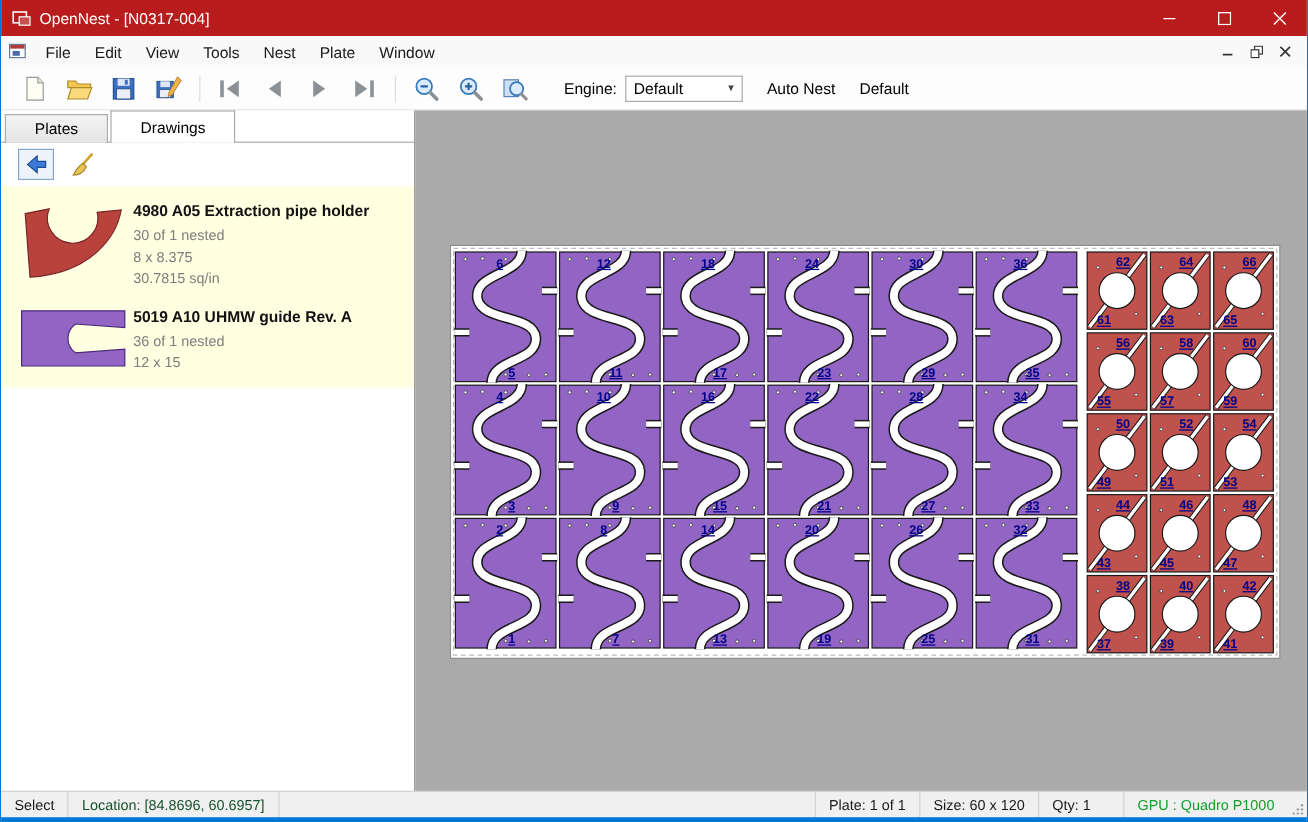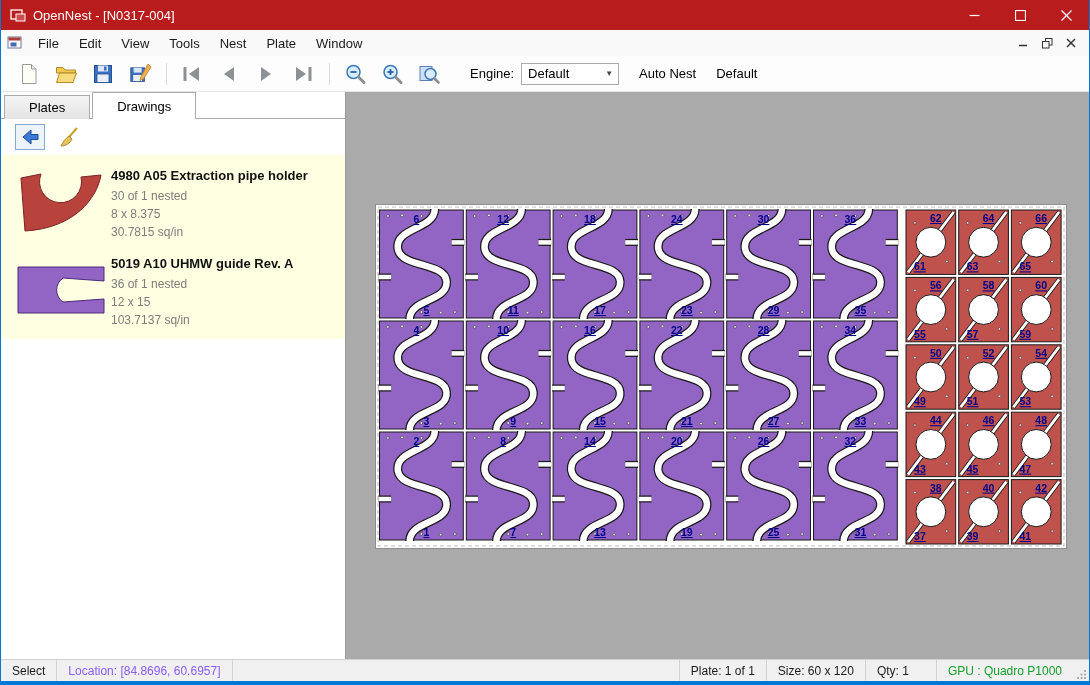--- a/index.html
+++ b/index.html
@@ -56,21 +56,21 @@
 
   .canvas { flex:1; background:#aaaaaa; position:relative; overflow:hidden; }
   .plate { position:absolute; left:30px; top:113px; width:690px; height:343px; background:#fff;
            box-shadow:0 0 0 1px #8d8d8d; }
   .plate svg { display:block; width:690px; height:343px; }
 
   
   .statusbar { flex:0 0 22px; background:#f0f0f0; border-top:1px solid #d2d2d2;
                display:flex; align-items:stretch; font-size:12px; color:#1a1a1a; }
   .sseg { display:flex; align-items:center; padding:0 11px; border-right:1px solid #d2d2d2; }
-  .sseg.loc { color:#8b5cf6; }
+  .sseg.loc { color:#14532d; }
   .sspacer { flex:1; }
   .sseg.right { border-right:none; border-left:1px solid #d2d2d2; }
   .grip { width:16px; display:flex; align-items:flex-end; justify-content:flex-end; padding:2px 2px; }
   .bottom-border { flex:0 0 4px; background:#0078d7; }
 </style>
 </head>
 <body>
 
 <div class="window">
 
@@ -261,21 +261,20 @@
           <div class="draw-item">
             <div class="thumb">
               <svg width="92" height="62" viewBox="0 0 92 62">
                   <path id="thumb1-shape" d="M3 8 L89 8 L89 22 L48 19 A14.5 14.5 0 0 0 48 43 L89 40 L89 54 L3 54 Z" fill="#9265c4" stroke="#4a2a78" stroke-width="1"></path>
                 </svg>
             </div>
             <div class="draw-info">
               <div class="draw-title">5019 A10 UHMW guide Rev. A</div>
               <div class="draw-meta">36 of 1 nested</div>
               <div class="draw-meta">12 x 15</div>
-              <div class="draw-meta">103.7137 sq/in</div>
             </div>
           </div>
         </div>
       </div>
     </div>
 
     <div class="canvas">
       <div class="plate">
         <svg id="nest-svg" viewBox="0 0 690 343">
             <rect x="0" y="0" width="690" height="343" fill="#ffffff"></rect>

